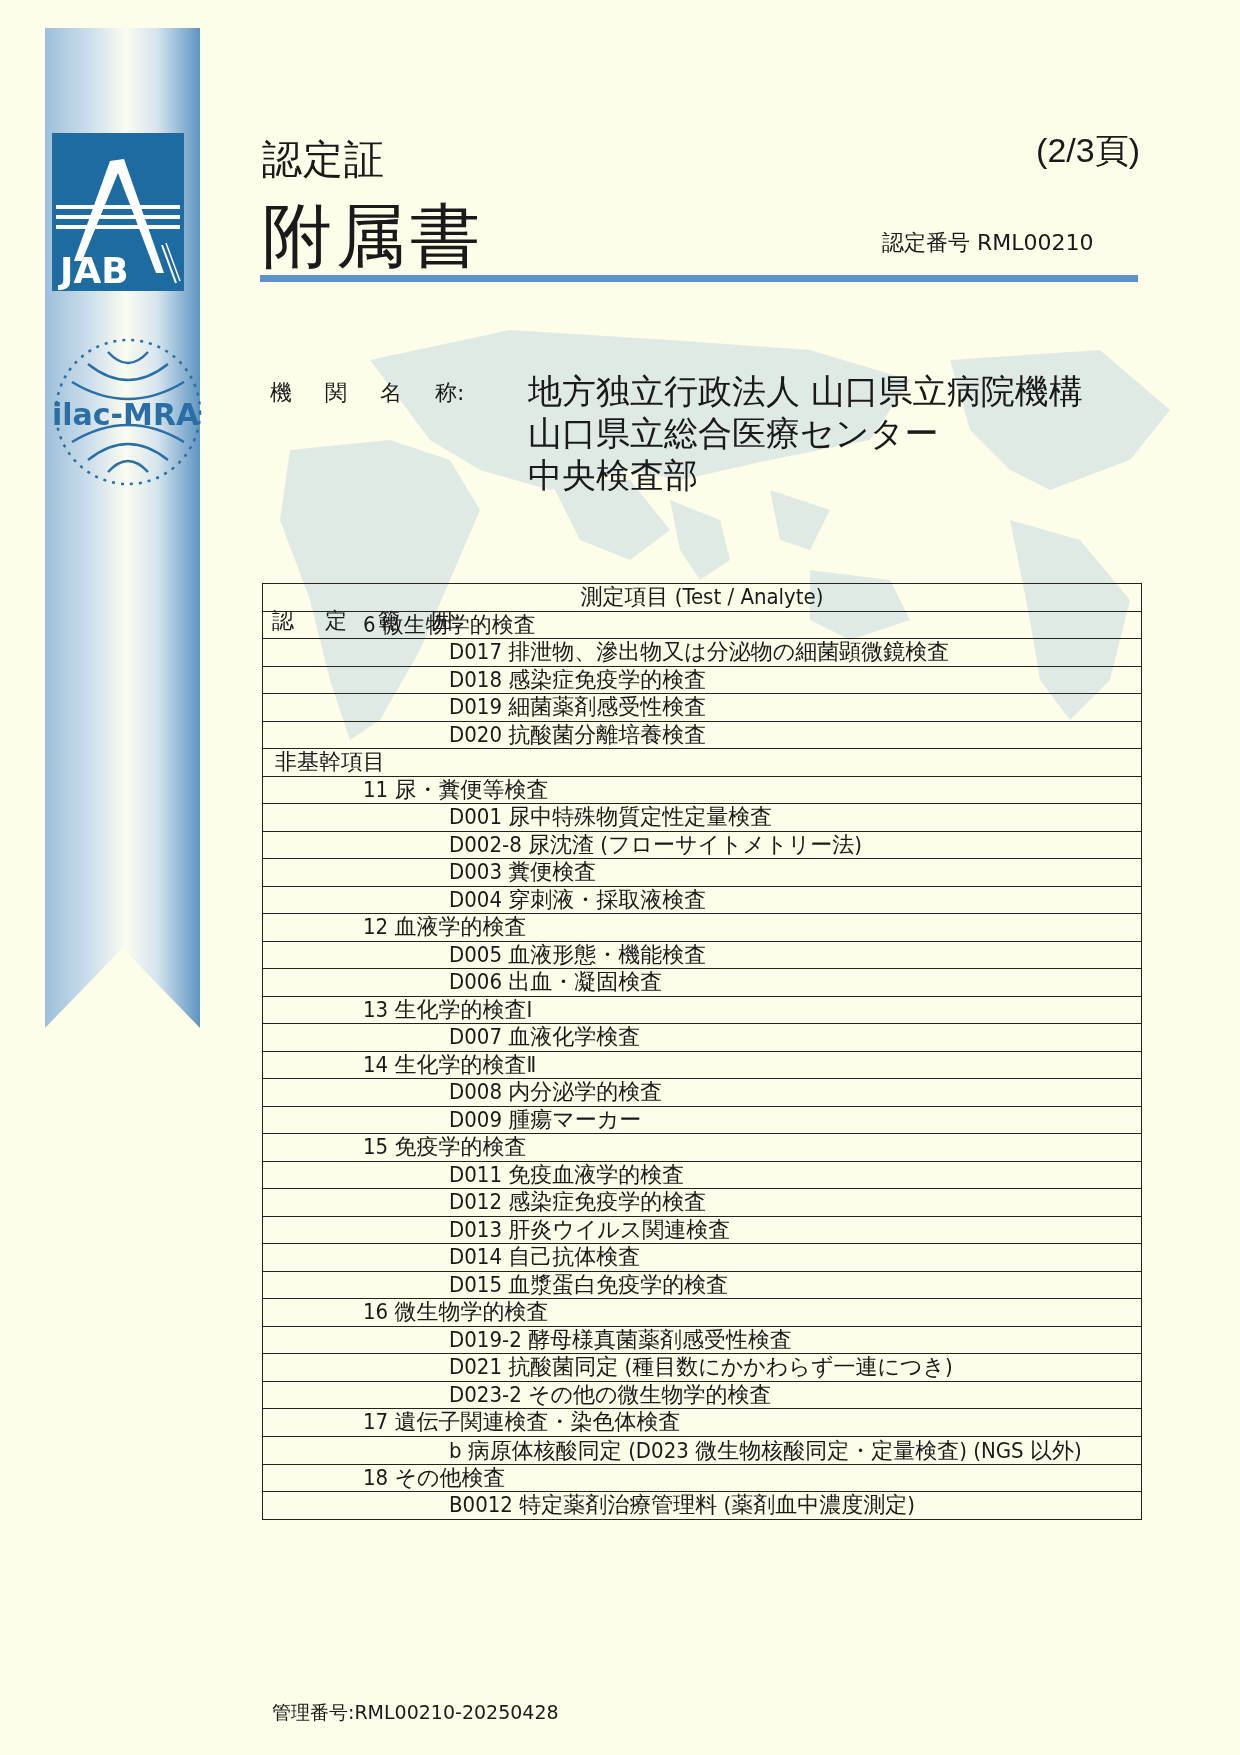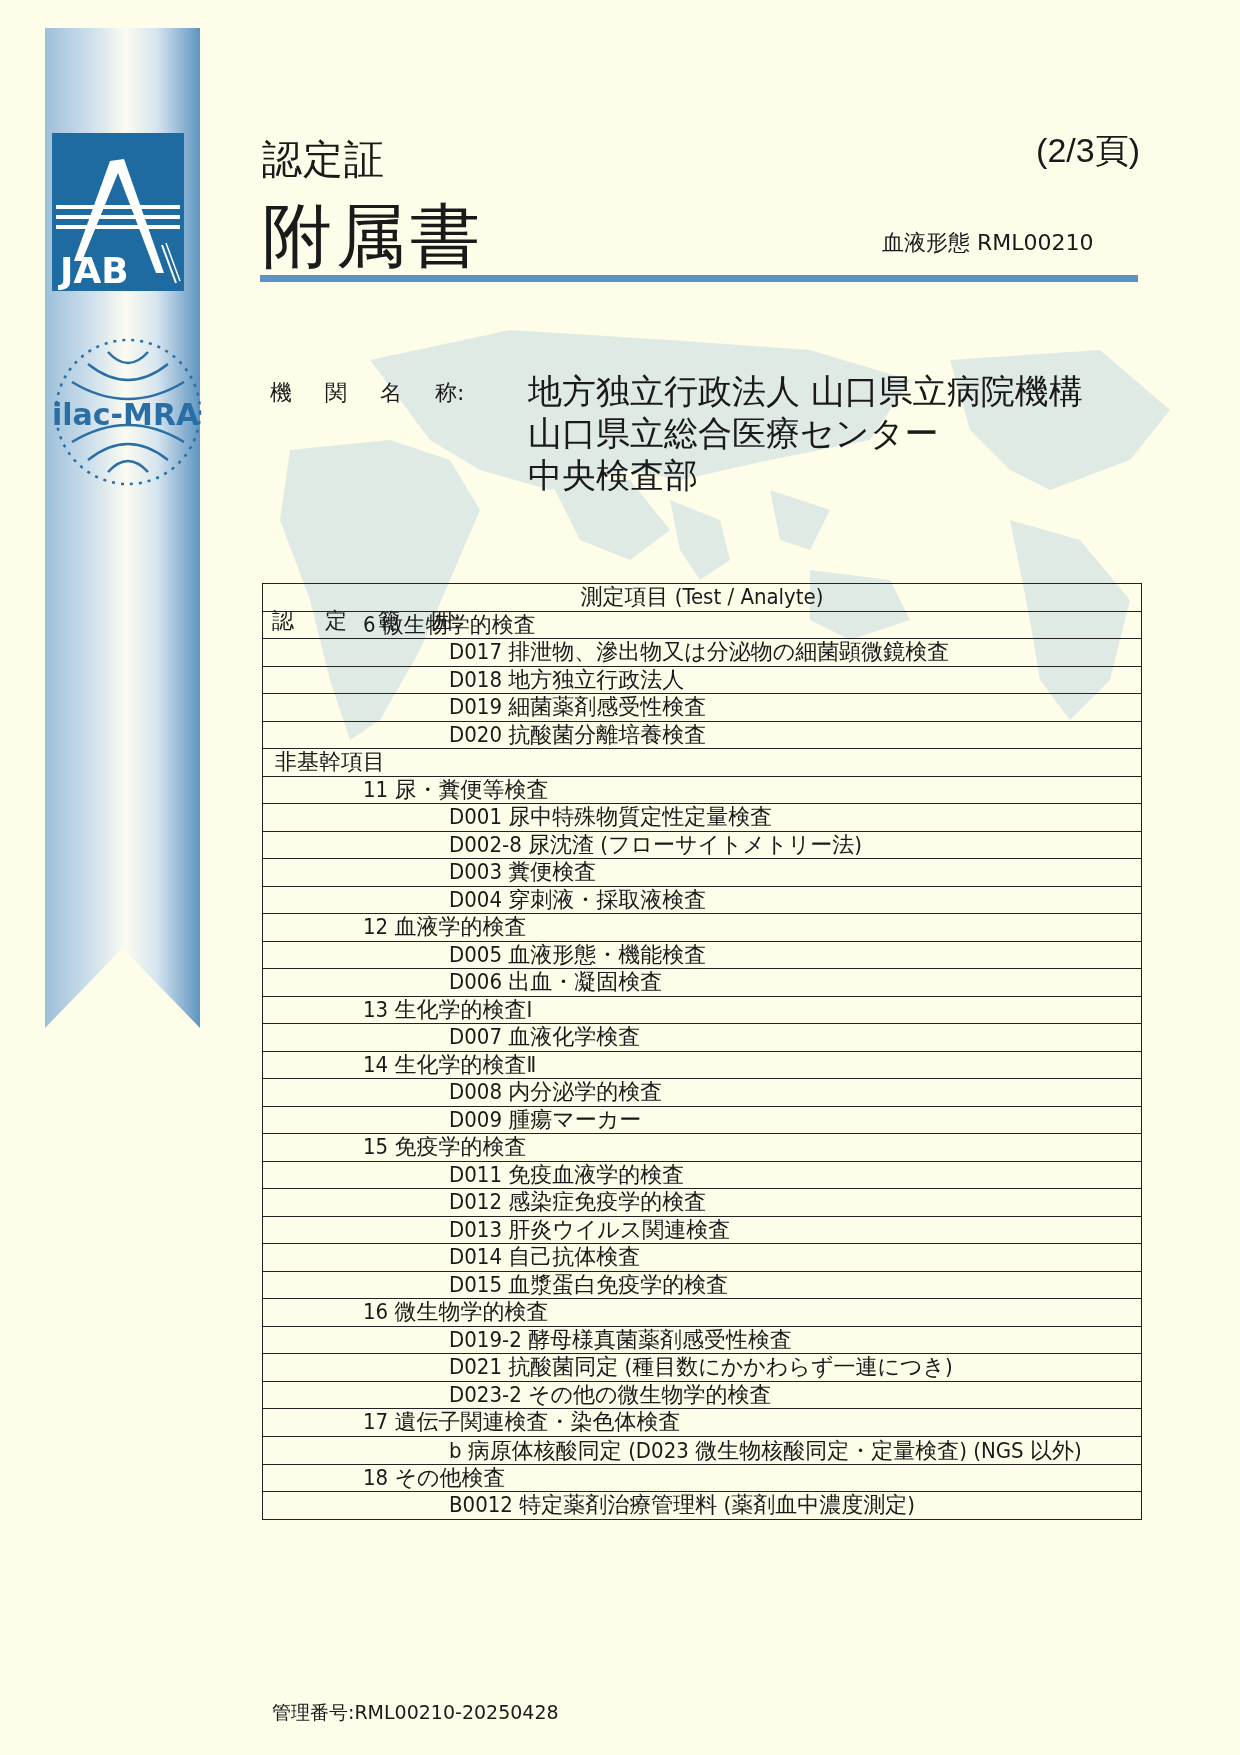--- a/index.html
+++ b/index.html
@@ -92,21 +92,21 @@
       <path d="M760 200 L830 220 L880 280 L860 360 L820 400 L790 360 L780 300 Z"></path>
       <path d="M560 250 L640 260 L660 300 L600 320 L560 300 Z"></path>
     </g>
   </svg>
 </div>
 
 <div class="title-small">認定証</div>
 <div class="title-big">附属書</div>
 <div class="page-no">(2/3頁)</div>
 <div class="cert-no">
-  <span>血液形態</span>
+  <span>認定番号</span>
   <span>RML00210</span>
 </div>
 <div class="rule"></div>
 
 <div class="org-label">
   <span>機</span>
   <span>関</span>
   <span>名</span>
   <span>称:</span>
 </div>
@@ -130,21 +130,21 @@
     </tr>
   </thead>
   <tbody id="scope-body">
       <tr>
         <td class="lv1">6 微生物学的検査</td>
       </tr>
       <tr>
         <td class="lv2">D017 排泄物、滲出物又は分泌物の細菌顕微鏡検査</td>
       </tr>
       <tr>
-        <td class="lv2">D018 地方独立行政法人</td>
+        <td class="lv2">D018 感染症免疫学的検査</td>
       </tr>
       <tr>
         <td class="lv2">D019 細菌薬剤感受性検査</td>
       </tr>
       <tr>
         <td class="lv2">D020 抗酸菌分離培養検査</td>
       </tr>
       <tr>
         <td class="lv0">非基幹項目</td>
       </tr>

